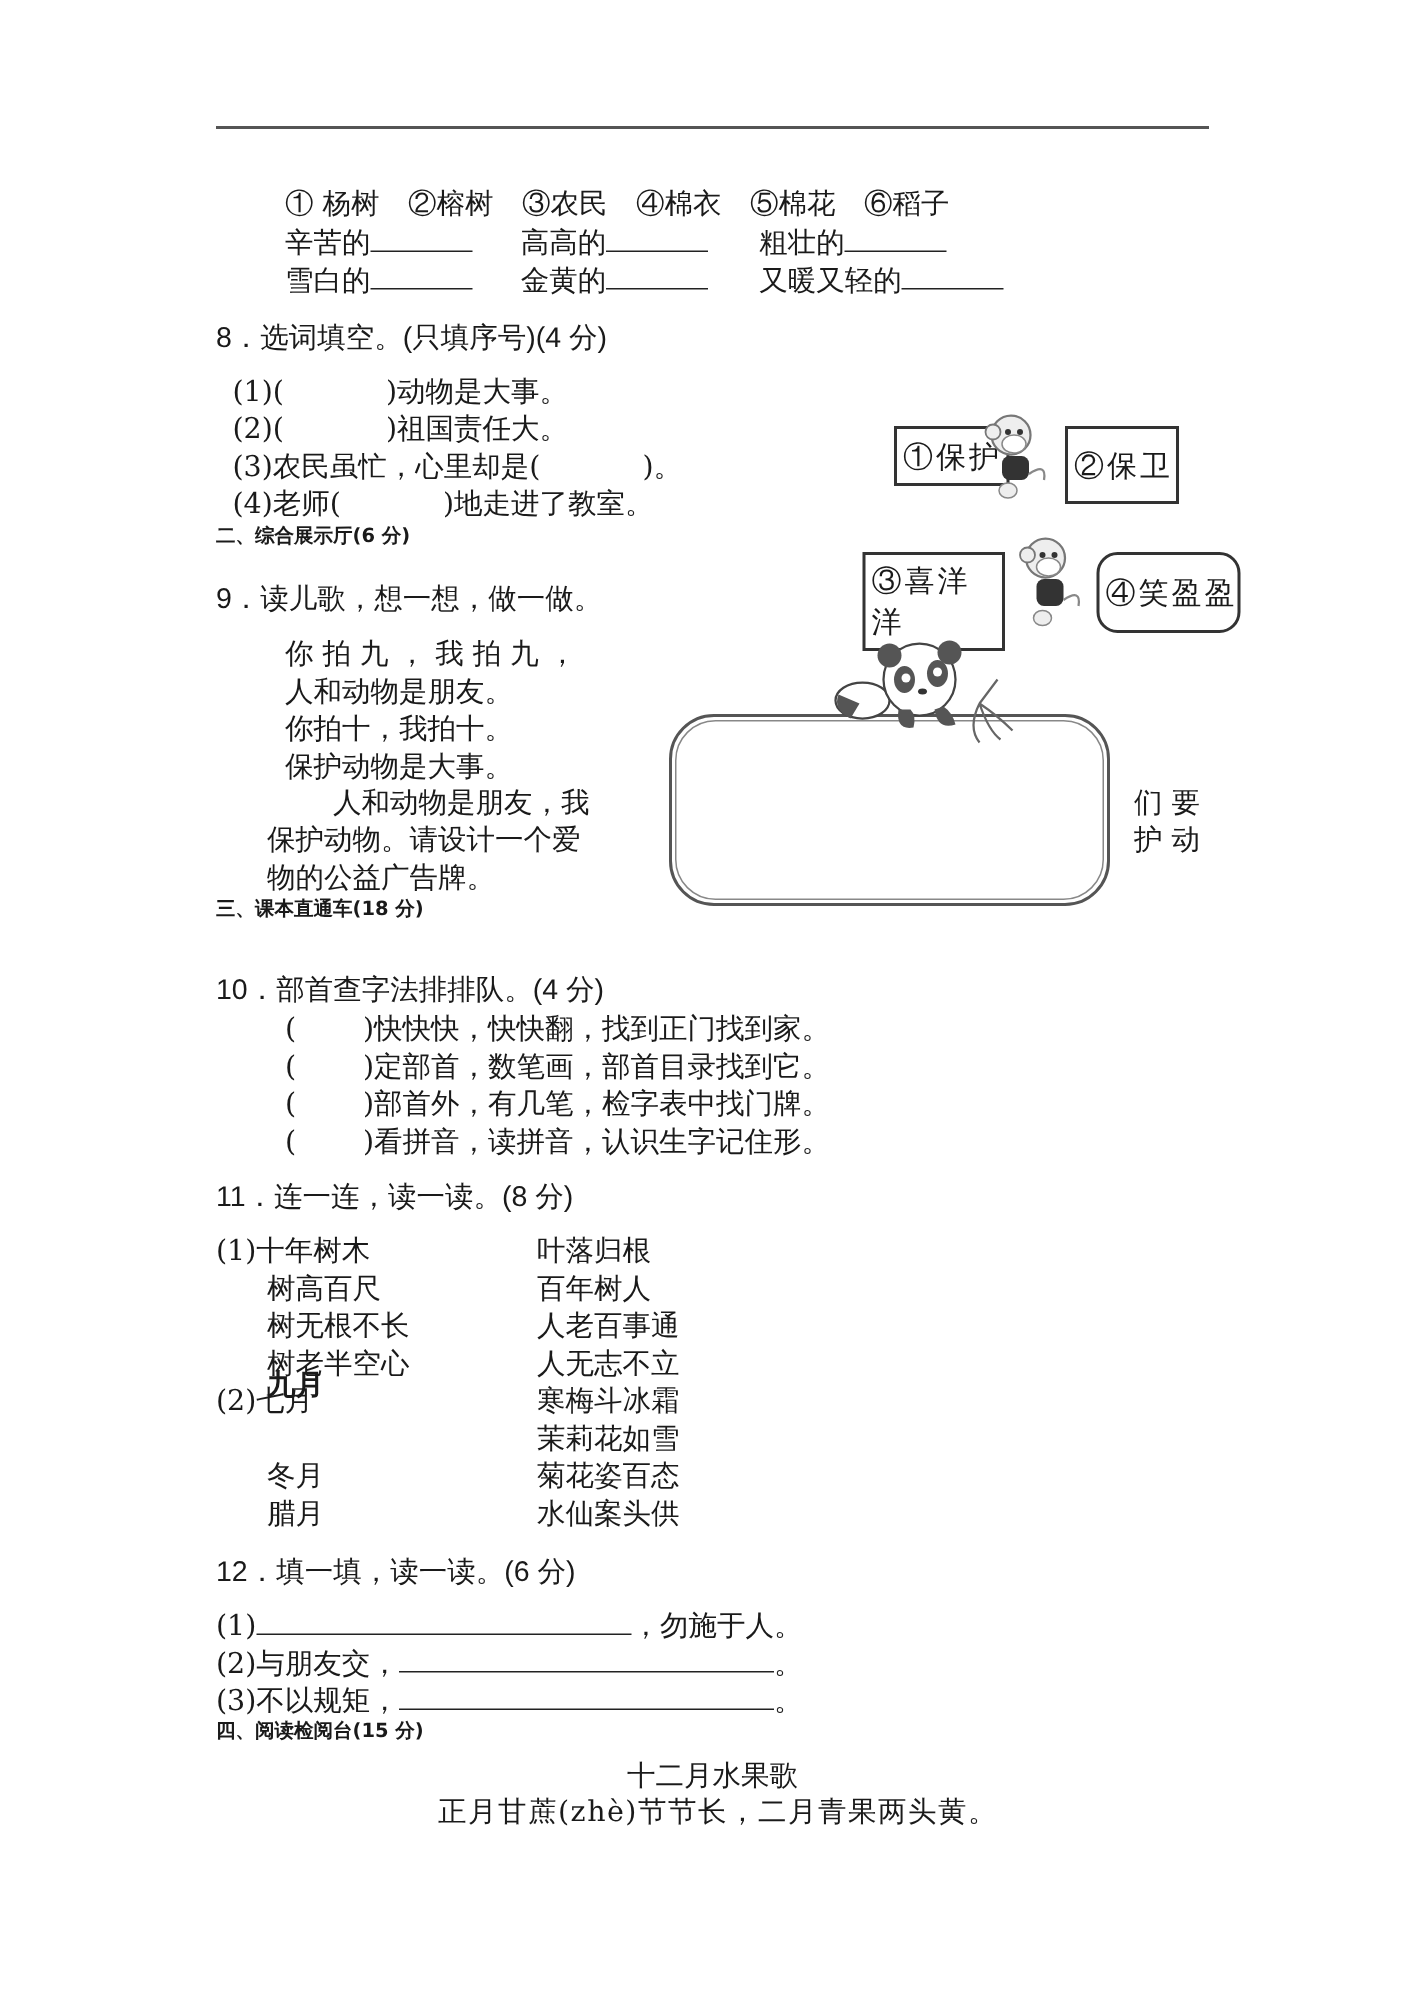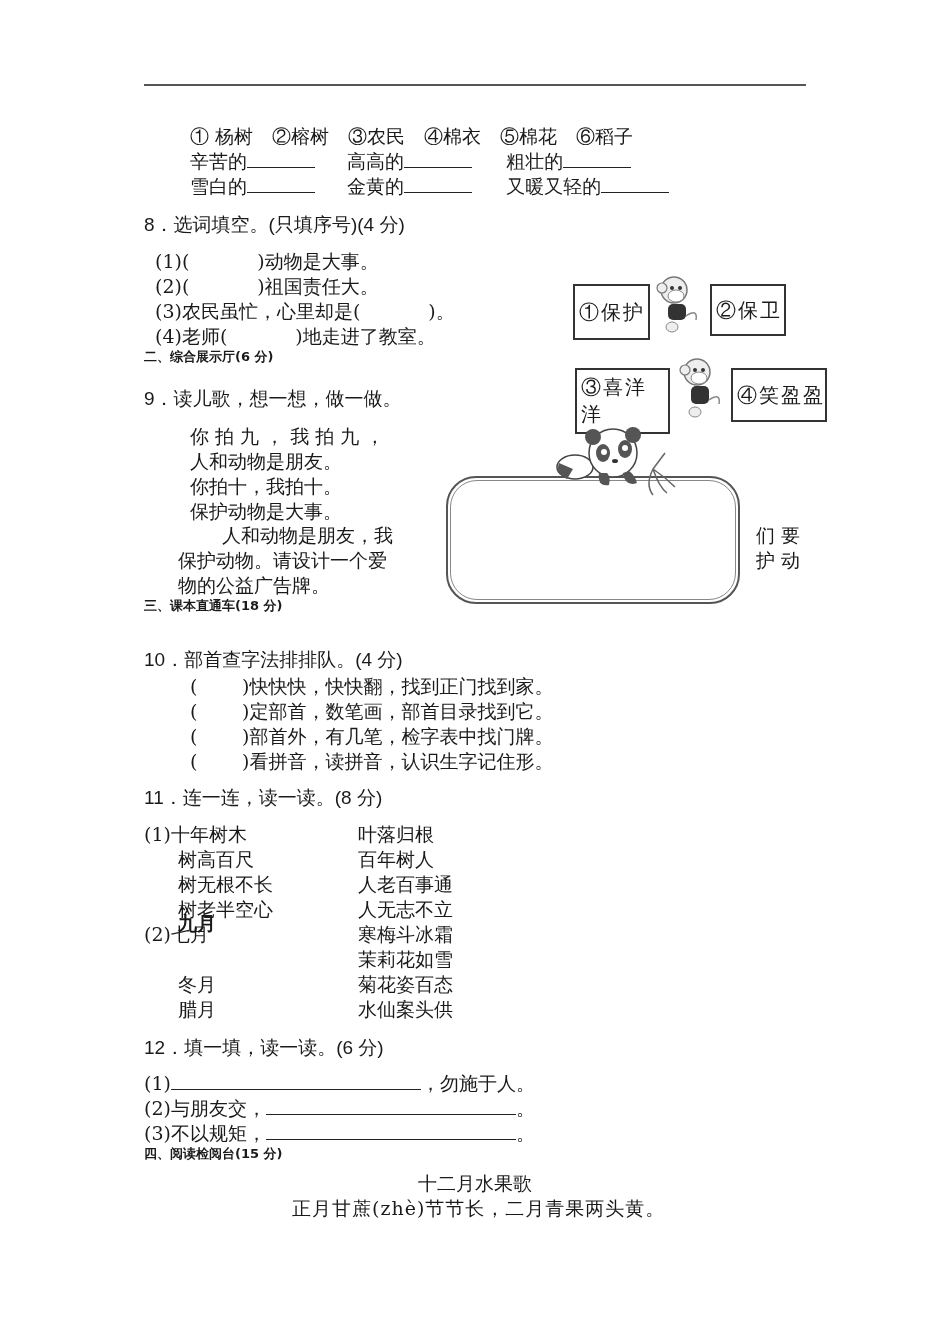--- a/index.html
+++ b/index.html
@@ -36,21 +36,21 @@
   <span style="display:inline-block;width:22px"></span>
   <span>又暖又轻的</span><span class="blank" style="width:68px"></span>
 </div>
 
 <div class="abs q" style="left:144px; top:212px;">8．选词填空。(只填序号)(4 分)</div>
 <div class="abs t" style="left:155px; top:249px;"><span>(1)(</span><span style="display:inline-block;width:68px"></span><span>)动物是大事。</span></div>
 <div class="abs t" style="left:155px; top:274px;"><span>(2)(</span><span style="display:inline-block;width:68px"></span><span>)祖国责任大。</span></div>
 <div class="abs t" style="left:155px; top:299px;"><span>(3)农民虽忙，心里却是(</span><span style="display:inline-block;width:68px"></span><span>)。</span></div>
 <div class="abs t" style="left:155px; top:324px;"><span>(4)老师(</span><span style="display:inline-block;width:68px"></span><span>)地走进了教室。</span></div>
 
-<div class="opt-box" style="left:573px; top:284px; width:77px; height:56px;">①保护</div>
+<div class="opt-box" style="left:596px; top:284px; width:77px; height:40px;">①保护</div>
 <div class="abs" style="left:652px; top:272px; width:52px; height:64px;">
   <svg width="52" height="64" viewBox="0 0 52 64">
     <circle cx="22" cy="18" r="13" fill="#eee" stroke="#777" stroke-width="1.5"></circle>
     <circle cx="10" cy="16" r="5" fill="#eee" stroke="#777" stroke-width="1.2"></circle>
     <ellipse cx="24" cy="24" rx="8" ry="6" fill="#fff" stroke="#888" stroke-width="1"></ellipse>
     <circle cx="20" cy="16" r="2" fill="#333"></circle>
       <circle cx="28" cy="16" r="2" fill="#333"></circle>
     <rect x="16" y="32" width="18" height="16" rx="5" fill="#333"></rect>
     <ellipse cx="20" cy="55" rx="6" ry="5" fill="#eee" stroke="#888" stroke-width="1"></ellipse>
     <path d="M34 44 Q46 36 44 48" stroke="#888" stroke-width="1.5" fill="none"></path>
@@ -64,21 +64,21 @@
     <circle cx="22" cy="18" r="13" fill="#eee" stroke="#777" stroke-width="1.5"></circle>
     <circle cx="10" cy="16" r="5" fill="#eee" stroke="#777" stroke-width="1.2"></circle>
     <ellipse cx="24" cy="24" rx="8" ry="6" fill="#fff" stroke="#888" stroke-width="1"></ellipse>
     <circle cx="20" cy="16" r="2" fill="#333"></circle>
       <circle cx="28" cy="16" r="2" fill="#333"></circle>
     <rect x="16" y="32" width="18" height="18" rx="5" fill="#333"></rect>
     <ellipse cx="20" cy="58" rx="6" ry="5" fill="#eee" stroke="#888" stroke-width="1"></ellipse>
     <path d="M34 46 Q46 38 44 50" stroke="#888" stroke-width="1.5" fill="none"></path>
   </svg>
 </div>
-<div class="opt-box" style="left:731px; top:368px; width:96px; height:54px;">④笑盈盈</div>
+<div class="opt-box" style="left:731px; top:368px; width:96px; height:54px;border-radius:14px;">④笑盈盈</div>
 
 <div class="abs sec" style="left:144px; top:348px;">二、综合展示厅(6 分)</div>
 
 <div class="abs q" style="left:144px; top:386px;">9．读儿歌，想一想，做一做。</div>
 <div class="abs poem" style="left:190px; top:424px;">你 拍 九 ， 我 拍 九 ，</div>
 <div class="abs poem" style="left:190px; top:449px;">人和动物是朋友。</div>
 <div class="abs poem" style="left:190px; top:474px;">你拍十，我拍十。</div>
 <div class="abs poem" style="left:190px; top:499px;">保护动物是大事。</div>
 <div class="abs t" style="left:222px; top:523px;">人和动物是朋友，我</div>
 <div class="abs t" style="left:178px; top:548px;">保护动物。请设计一个爱</div>

